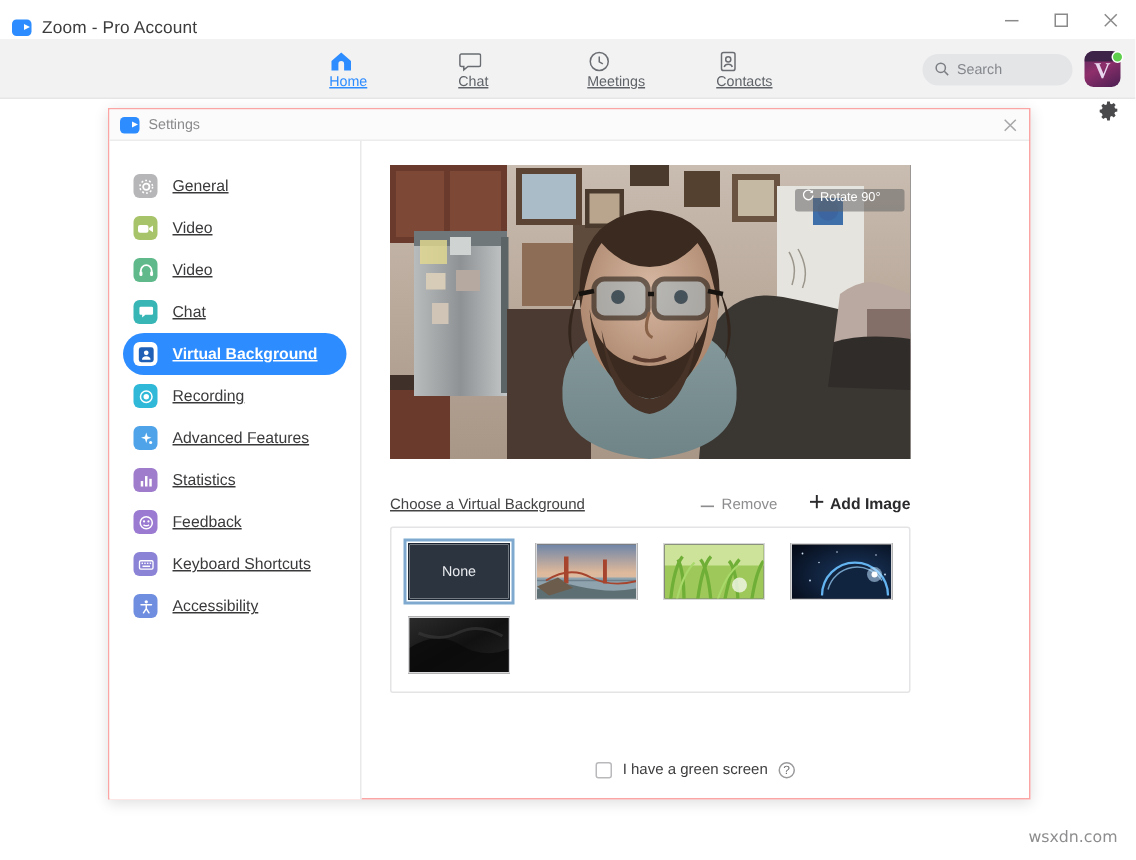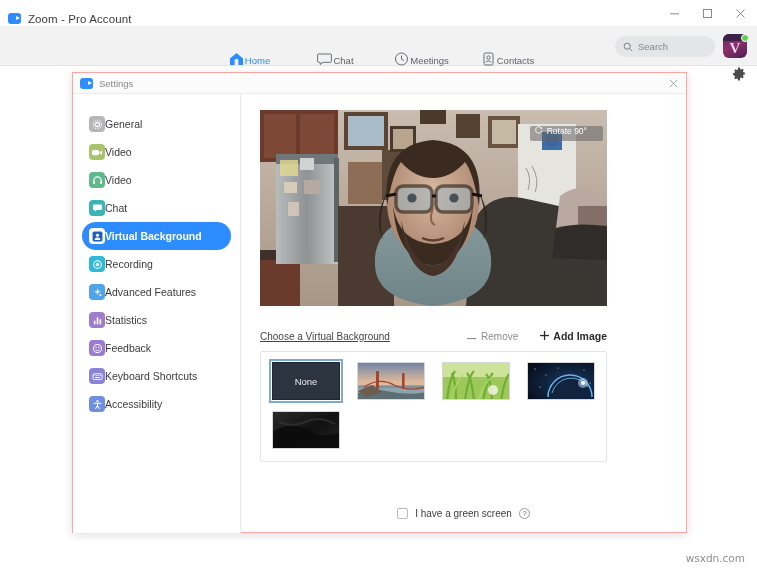--- a/index.html
+++ b/index.html
@@ -53,23 +53,23 @@
     background: #f2f2f3;
     border-bottom: 1px solid #e6e6e7;
   }
   .nav-center {
     position: absolute; left: 50%; transform: translateX(-50%);
     top: 0; height: 40px;
     display: flex; gap: 26px;
   }
   .nav-item {
     width: 60px; height: 40px;
-    display: flex; flex-direction: row;
-    align-items: flex-end; justify-content: center; gap: 1px;
-    color: #5f6368; font-size: 9.5px;
+    display: flex; flex-direction: column;
+    align-items: flex-start; justify-content: center; gap: 1px;
+    color: #5f6368; font-size: 9.5px; text-decoration: underline;
   }
   .nav-item .nav-ico {
     height: 16px; display: flex; align-items: flex-end;
   }
   .nav-item.active { color: #2d8cff; }
   .nav-item.active .nav-ico svg path,
   .nav-item.active .nav-ico svg polygon { fill: #2d8cff; }
 
   .search-box {
     position: absolute; right: 42px; top: 10px;
@@ -132,23 +132,23 @@
 
   
   .set-side {
     width: 168px; height: 100%;
     background: #ffffff;
     border-right: 1px solid #e9e9ea;
     padding-top: 16px;
   }
   .side-item {
     height: 28px; margin: 0 9px 0 9px;
-    display: flex; align-items: center; 
+    display: flex; align-items: center; gap: 10px;
     padding-left: 7px; border-radius: 14px;
-    color: #3a3a3c; font-size: 10.5px;
+    color: #3a3a3c; font-size: 10.5px; text-decoration: underline;
   }
   .side-item.selected { background: #2d8cff; color: #ffffff; font-weight: bold; }
   .side-ico {
     width: 16px; height: 16px; border-radius: 4px;
     display: flex; align-items: center; justify-content: center;
     flex: 0 0 16px;
   }
   .side-ico svg { display: block; }
 
   

